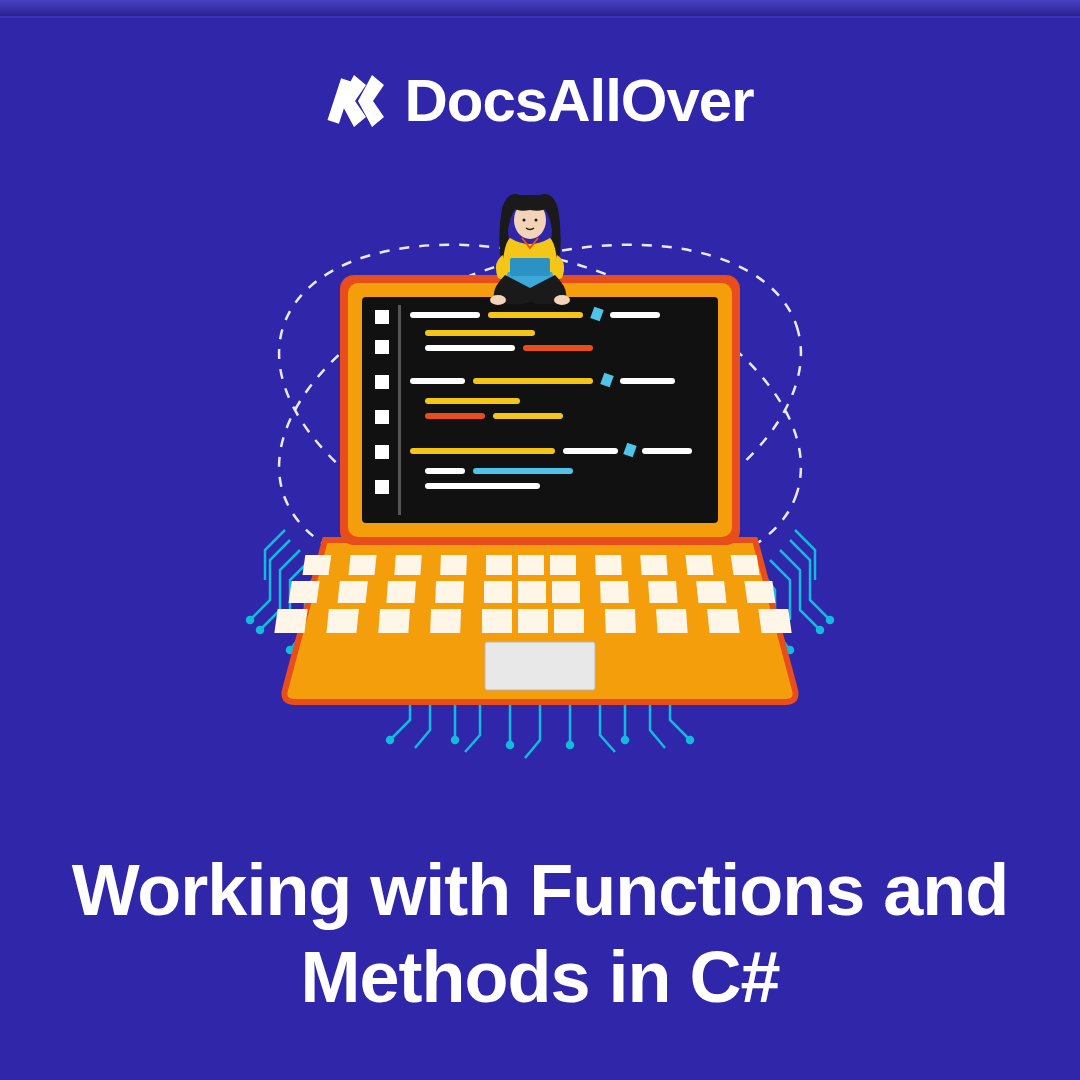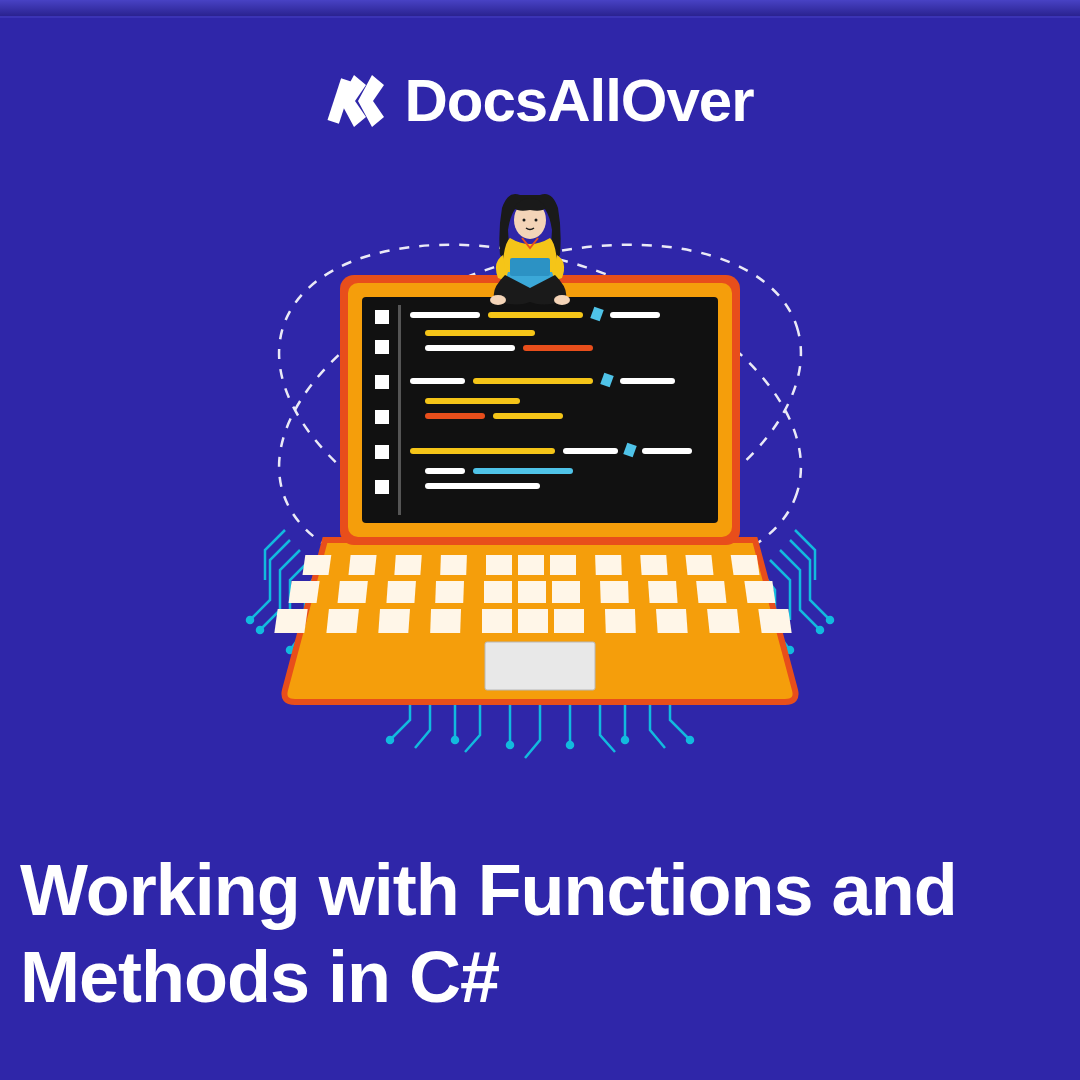--- a/index.html
+++ b/index.html
@@ -39,21 +39,21 @@
       left: 50%;
       top: 180px;
       transform: translateX(-50%);
       width: 620px;
       height: 580px;
     }
     .title {
       position: absolute;
       bottom: 60px;
       width: 100%;
-      text-align: left;
+      text-align: center;
       color: #fff;
       font-size: 72px;
       font-weight: 700;
       line-height: 1.2;
       letter-spacing: -1px;
       padding: 0 20px;
     }
   </style>
 </head>
 <body>

